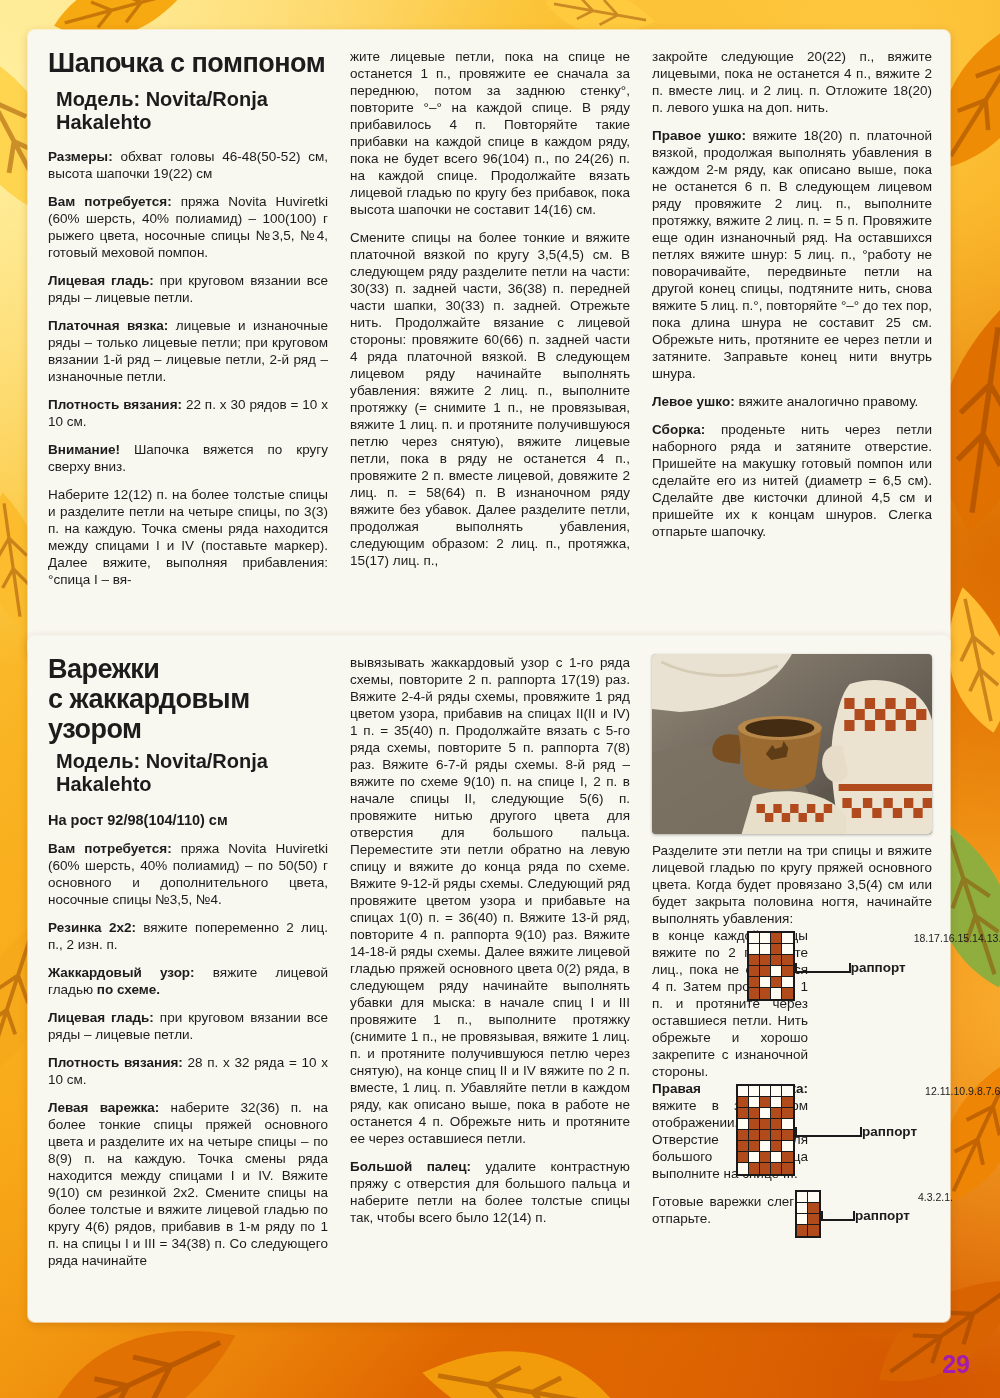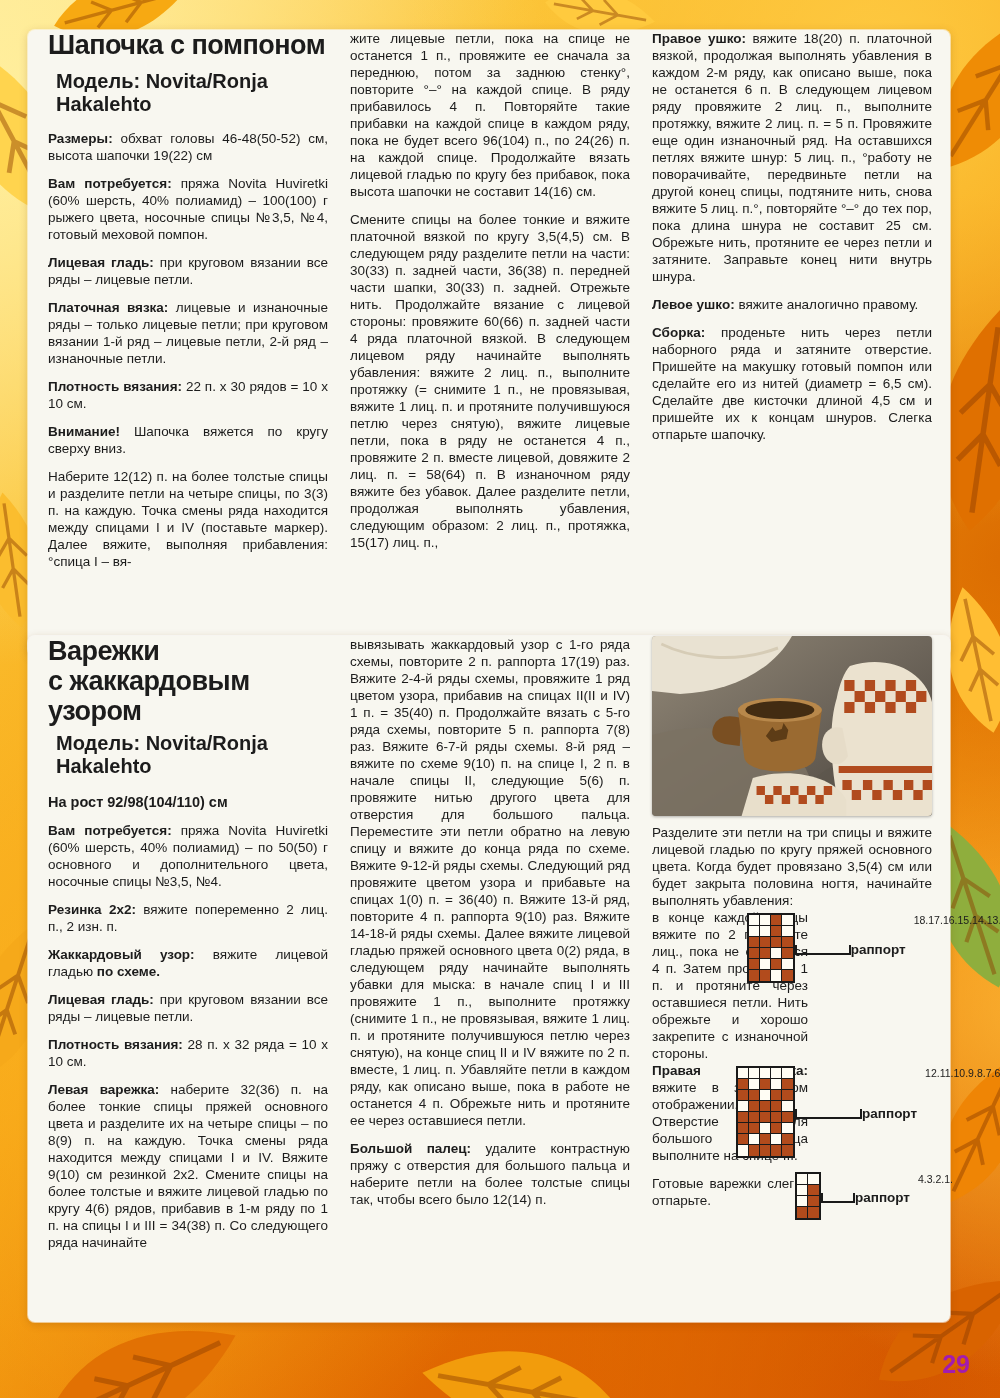--- a/index.html
+++ b/index.html
@@ -20,21 +20,21 @@
       radial-gradient(circle at 45% 102%, rgba(220,95,0,.85), rgba(220,95,0,0) 38%),
       radial-gradient(circle at 90% 100%, rgba(200,70,0,.7), rgba(200,70,0,0) 30%),
       linear-gradient(135deg,#ffe187 0%,#fbc132 22%,#f6a312 48%,#ef8804 72%,#e97500 100%);
   }
   #leaves{position:absolute;inset:0;}
   
   .box{
     position:absolute;left:28px;width:922px;box-sizing:border-box;
     background:#f8f7f0;border-radius:7px;
     box-shadow:0 0 0 1px rgba(255,255,255,.55), 0 2px 8px rgba(120,60,0,.25);
-    padding:0 18px 14px 20px;
+    padding:18px 18px 14px 20px;
   }
   #box-hat{top:30px;height:626px;}
   #box-mittens{top:636px;height:686px;}
   .cols{display:flex;gap:22px;height:100%;}
   .col{flex:1 1 0;min-width:0;}
   h1.title{font-size:27px;line-height:30px;font-weight:bold;margin:0 0 10px;letter-spacing:-.5px;}
   .model{font-size:20px;font-weight:bold;margin:0 8px 14px;}
   .sizeline{font-size:14.5px;font-weight:bold;margin:16px 0 12px;}
   p.para{font-size:13.5px;line-height:17px;text-align:justify;margin:0 0 11px;}
   p.para:last-child{margin-bottom:0;}
@@ -106,20 +106,21 @@
         </div>
     </div>
     <div class="col">
       <div>
           <p class="para"><span>жите лицевые петли, пока на спице не останется 1 п., провяжите ее сначала за переднюю, потом за заднюю стенку°, повторите °–° на каждой спице. В ряду прибавилось 4 п. Повторяйте такие прибавки на каждой спице в каждом ряду, пока не будет всего 96(104) п., по 24(26) п. на каждой спице. Продолжайте вязать лицевой гладью по кругу без прибавок, пока высота шапочки не составит 14(16) см.</span></p>
           <p class="para"><span>Смените спицы на более тонкие и вяжите платочной вязкой по кругу 3,5(4,5) см. В следующем ряду разделите петли на части: 30(33) п. задней части, 36(38) п. передней части шапки, 30(33) п. задней. Отрежьте нить. Продолжайте вязание с лицевой стороны: провяжите 60(66) п. задней части 4 ряда платочной вязкой. В следующем лицевом ряду начинайте выполнять убавления: вяжите 2 лиц. п., выполните протяжку (= снимите 1 п., не провязывая, вяжите 1 лиц. п. и протяните получившуюся петлю через снятую), вяжите лицевые петли, пока в ряду не останется 4 п., провяжите 2 п. вместе лицевой, довяжите 2 лиц. п. = 58(64) п. В изнаночном ряду вяжите без убавок. Далее разделите петли, продолжая выполнять убавления, следующим образом: 2 лиц. п., протяжка, 15(17) лиц. п.,</span></p>
         </div>
     </div>
     <div class="col">
       <div>
+          <p class="para"><span>закройте следующие 20(22) п., вяжите лицевыми, пока не останется 4 п., вяжите 2 п. вместе лиц. и 2 лиц. п. Отложите 18(20) п. левого ушка на доп. нить.</span></p>
           <p class="para"><b>Правое ушко: </b><span>вяжите 18(20) п. платочной вязкой, продолжая выполнять убавления в каждом 2-м ряду, как описано выше, пока не останется 6 п. В следующем лицевом ряду провяжите 2 лиц. п., выполните протяжку, вяжите 2 лиц. п. = 5 п. Провяжите еще один изнаночный ряд. На оставшихся петлях вяжите шнур: 5 лиц. п., °работу не поворачивайте, передвиньте петли на другой конец спицы, подтяните нить, снова вяжите 5 лиц. п.°, повторяйте °–° до тех пор, пока длина шнура не составит 25 см. Обрежьте нить, протяните ее через петли и затяните. Заправьте конец нити внутрь шнура.</span></p>
           <p class="para"><b>Левое ушко: </b><span>вяжите аналогично правому.</span></p>
           <p class="para"><b>Сборка: </b><span>проденьте нить через петли наборного ряда и затяните отверстие. Пришейте на макушку готовый помпон или сделайте его из нитей (диаметр = 6,5 см). Сделайте две кисточки длиной 4,5 см и пришейте их к концам шнуров. Слегка отпарьте шапочку.</span></p>
         </div>
     </div>
   </div>
 </section>
 
 <section class="box" id="box-mittens">
   <div class="cols">

